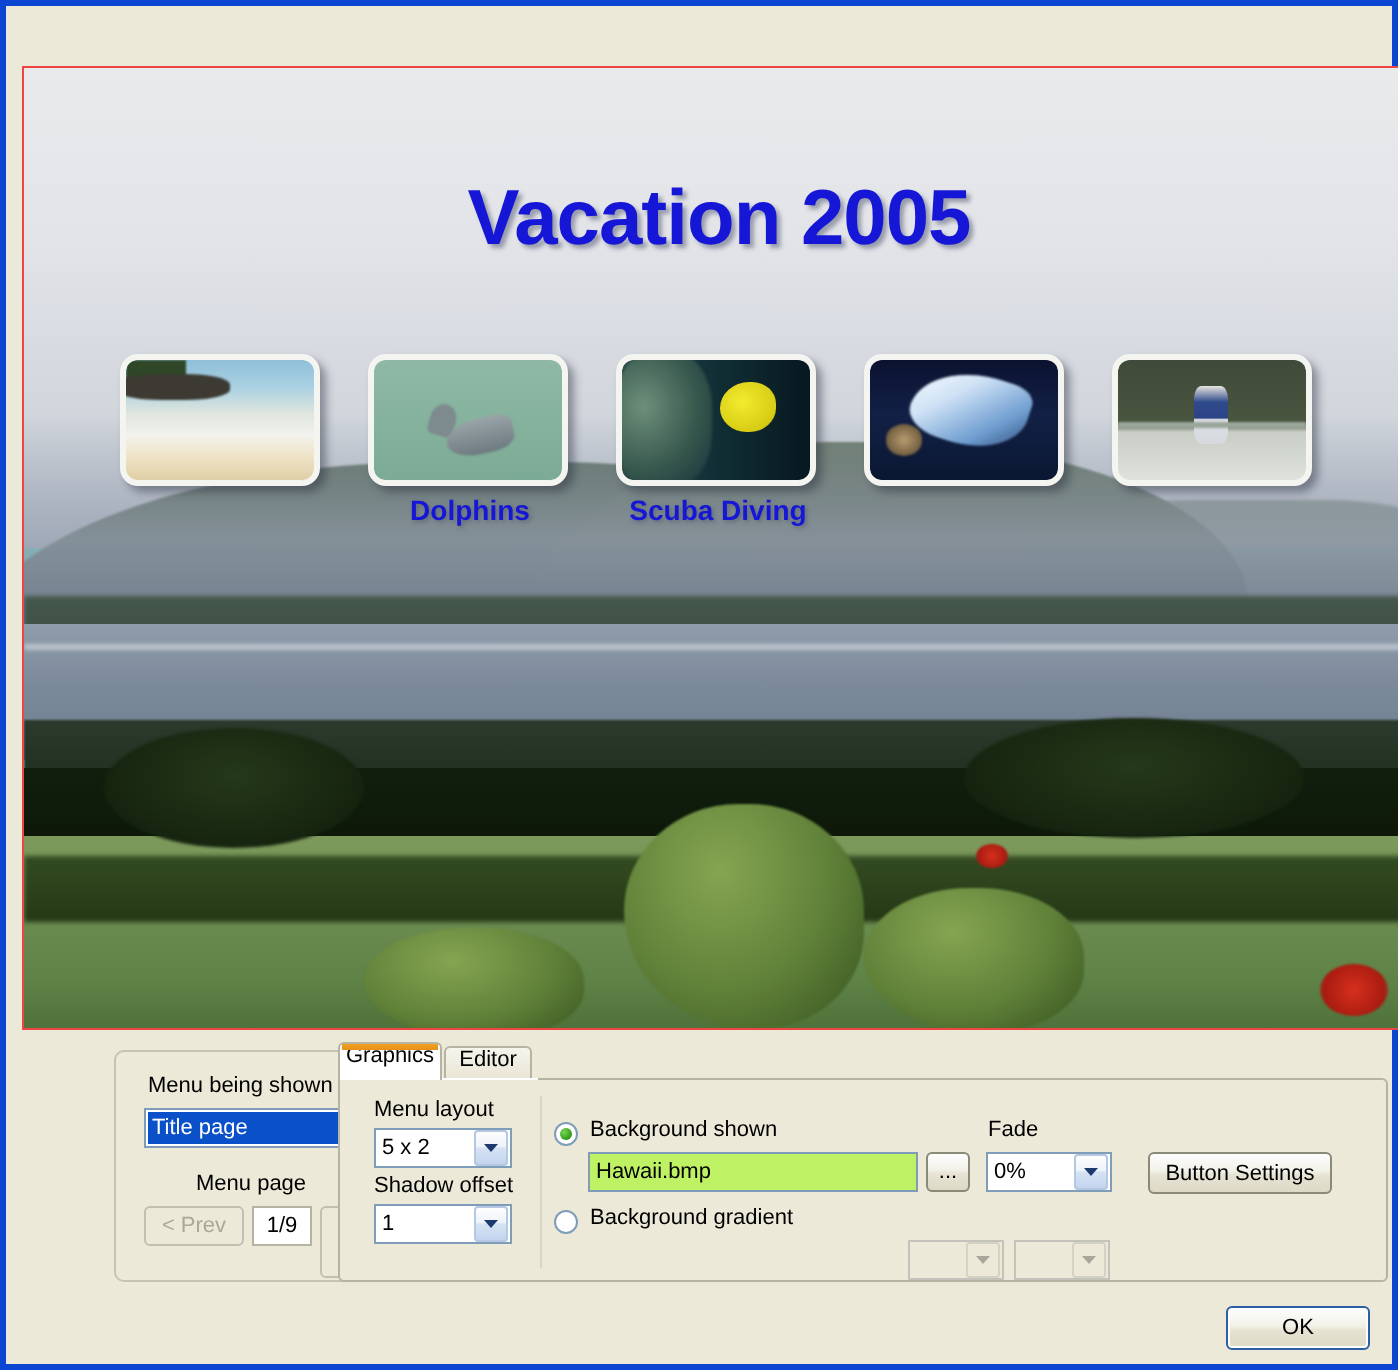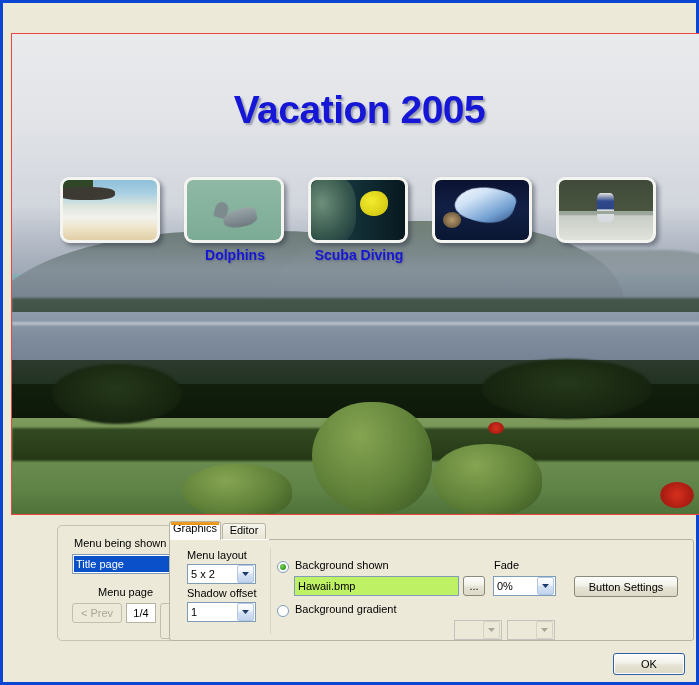--- a/index.html
+++ b/index.html
@@ -305,21 +305,21 @@
     <div class="combo sel" style="left:14px;top:28px;width:119px;">
       <div class="ctext">Title page</div>
       <div class="carrow">
         <svg width="7" height="4" viewBox="0 0 7 4">
             <path d="M0 0 L3.5 4 L7 0 Z" fill="#1c3a6e"></path>
           </svg>
       </div>
     </div>
     <div class="lbl" style="position:absolute;left:40px;top:60px;">Menu page</div>
     <div class="btn dis" style="left:14px;top:77px;width:50px;height:20px;">&lt; Prev</div>
-    <div class="flat" style="left:68px;top:77px;width:30px;height:20px;">1/4</div>
+    <div class="flat" style="left:68px;top:77px;width:30px;height:20px;">1/9</div>
     <div class="btn dis" style="left:102px;top:77px;width:50px;height:36px;">Next &gt;</div>
   </div>
 
   <div class="tabstrip">
     <div class="tab active" style="left:0;width:52px;">
       <span>Graphics</span>
     </div>
     <div class="tab inactive" style="left:53px;width:44px;">
       <span>Editor</span>
     </div>
@@ -376,18 +376,18 @@
     <div class="lbl" style="position:absolute;left:324px;top:19px;">Fade</div>
     <div class="combo" style="left:323px;top:36px;width:63px;">
       <div class="ctext">0%</div>
       <div class="carrow">
         <svg width="7" height="4" viewBox="0 0 7 4">
             <path d="M0 0 L3.5 4 L7 0 Z" fill="#1c3a6e"></path>
           </svg>
       </div>
     </div>
 
-    <div class="btn" style="left:404px;top:36px;width:104px;height:21px;">Button Settings</div>
+    <div class="btn" style="left:404px;top:36px;width:92px;height:21px;">Button Settings</div>
   </div>
 
   <div class="btn primary" style="left:610px;top:650px;width:72px;height:22px;">OK</div>
 
 </div>
 
 </body></html>

